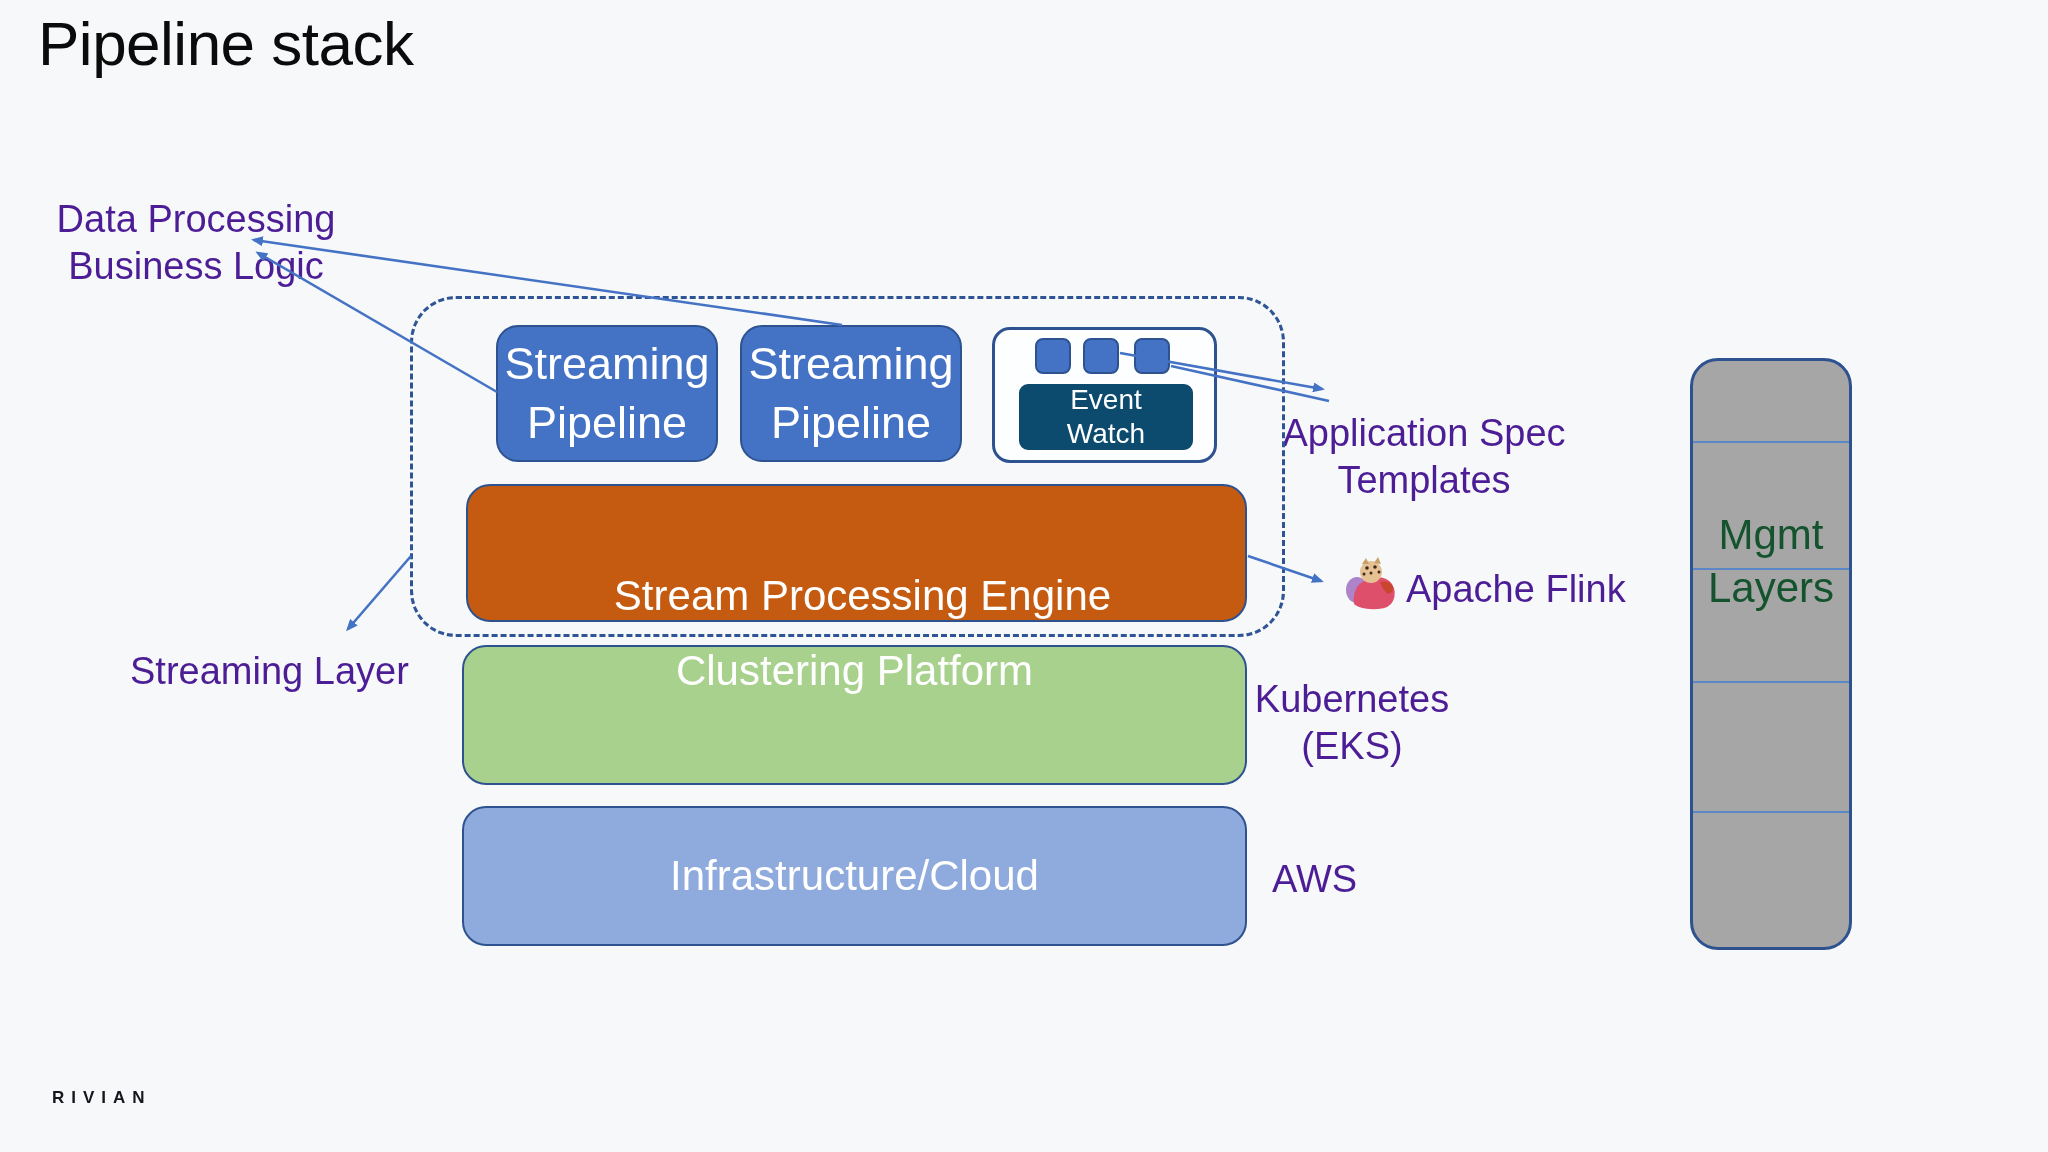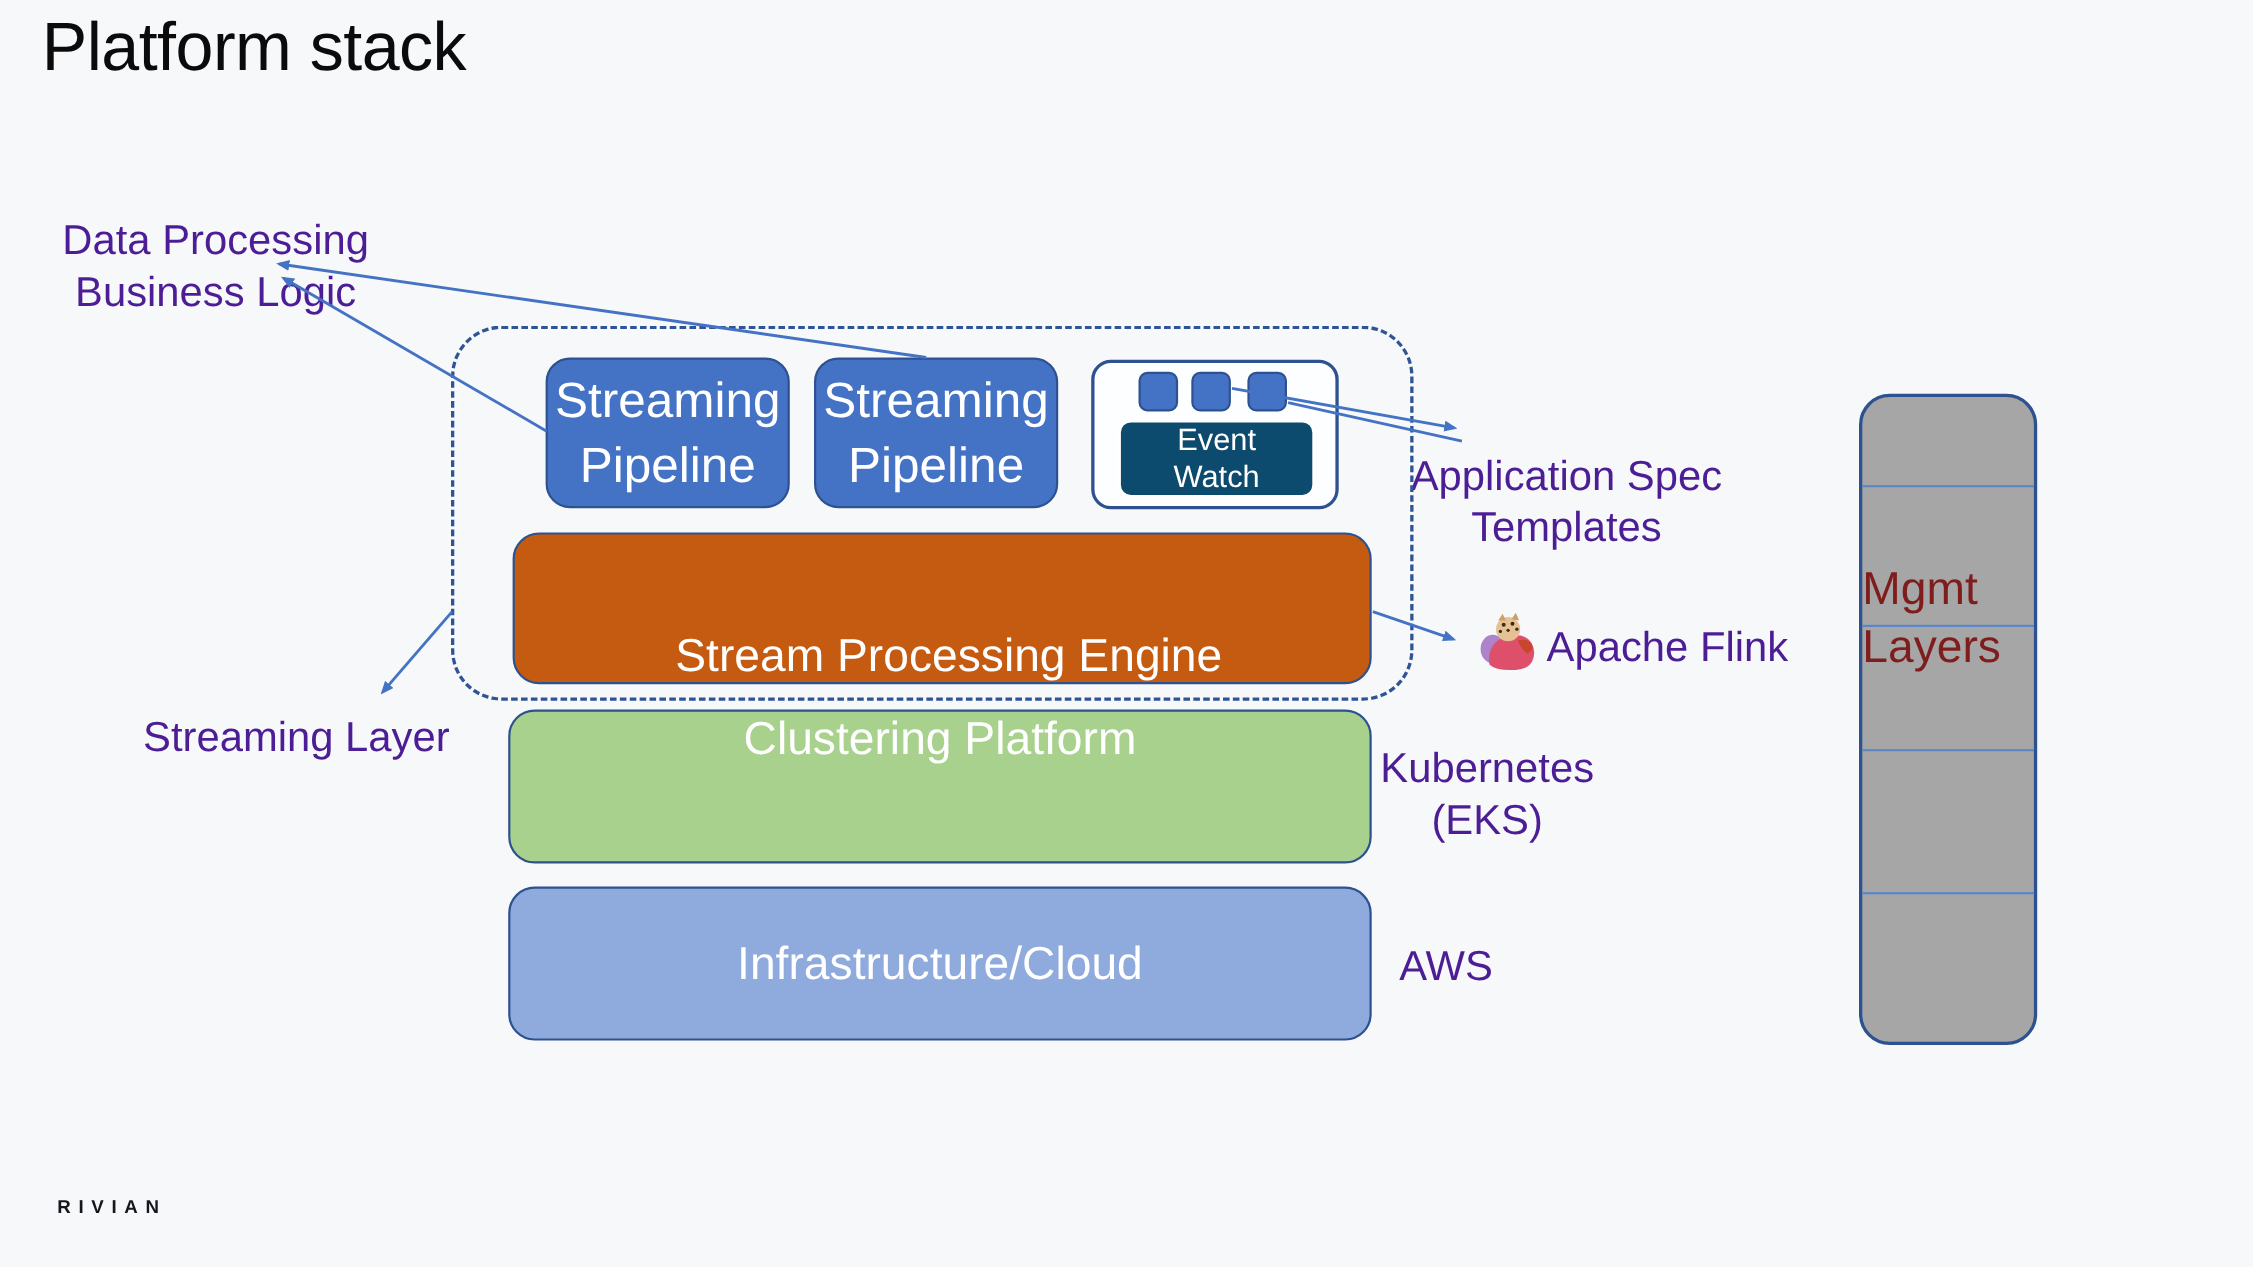--- a/index.html
+++ b/index.html
@@ -83,38 +83,38 @@
 
   .mgmt {
     left: 1690px; top: 358px; width: 162px; height: 592px; border-radius: 28px;
     background: #a6a6a6; border: 3px solid #2e528f; color: #111;
   }
   .mgmt-divider {
     position: absolute; left: 0; width: 100%; height: 2px; background: #5b87c7;
   }
   .mgmt-text {
     position: absolute; top: 148px; width: 100%;
-    font-size: 42px; line-height: 1.25; text-align: left; color: #7f1d1d;
+    font-size: 42px; line-height: 1.25; text-align: center; color: #14532d;
   }
 
   .arrows { position: absolute; inset: 0; width: 2048px; height: 1152px; pointer-events: none; }
 
   .flink-icon { position: absolute; left: 1344px; top: 556px; width: 54px; height: 58px; }
 
   .brand {
     position: absolute; left: 52px; top: 1088px;
     font-size: 17px; font-weight: 700; letter-spacing: 7px; color: #16161d;
   }
 </style>
 </head>
 <body>
 
 <div class="slide">
 
-  <div class="slide-title">Platform stack</div>
+  <div class="slide-title">Pipeline stack</div>
 
   <div class="dlabel center label-dpbl">
     <div>Data Processing</div>
     <div>Business Logic</div>
   </div>
 
   <div class="dlabel label-slayer">Streaming Layer</div>
 
   <div class="dlabel center label-aspec">
     <div>Application Spec</div>

